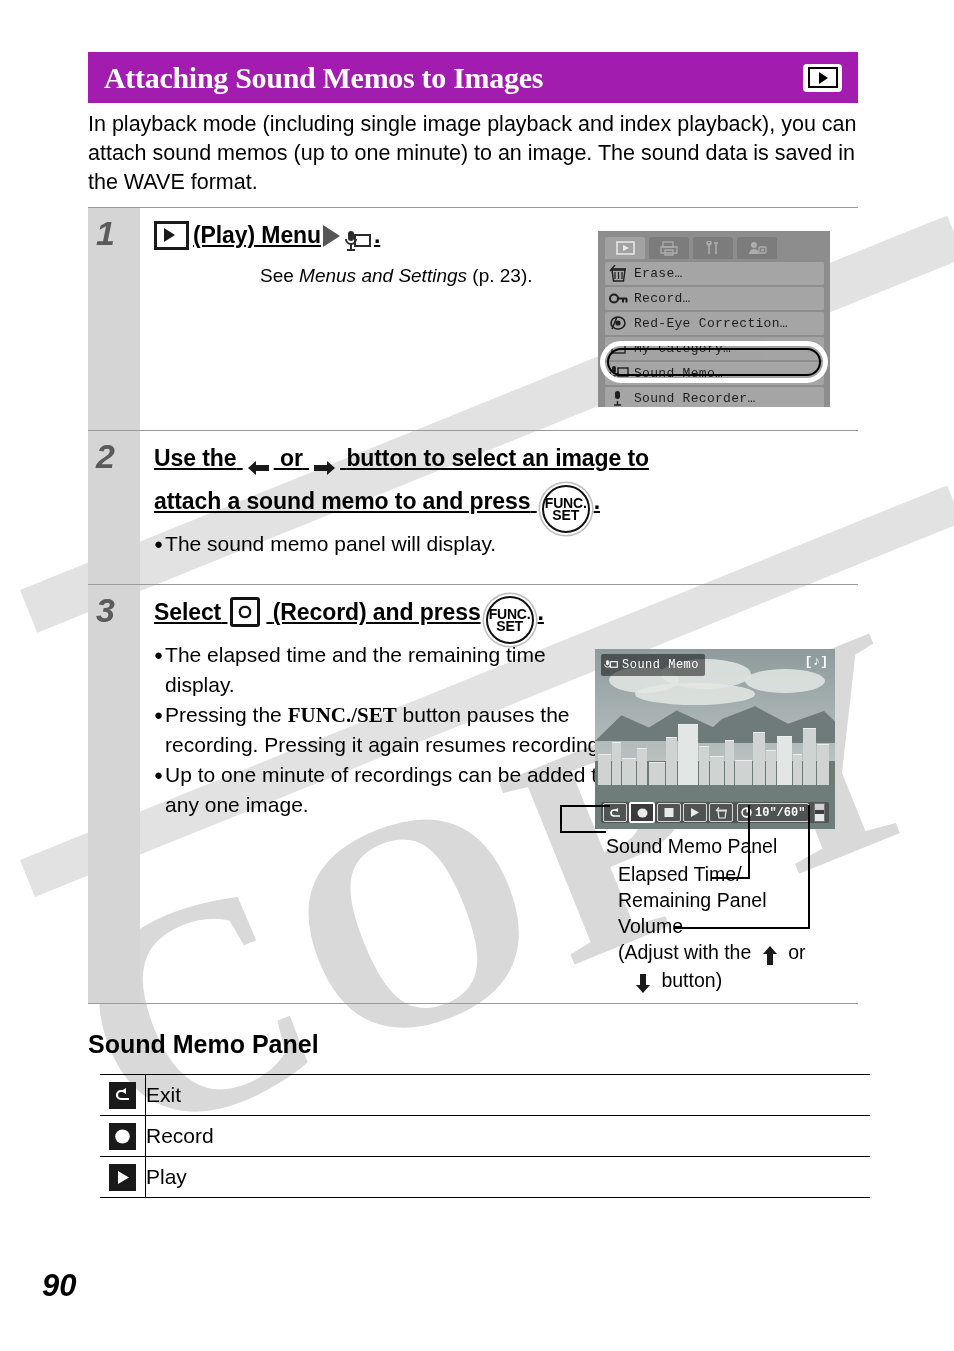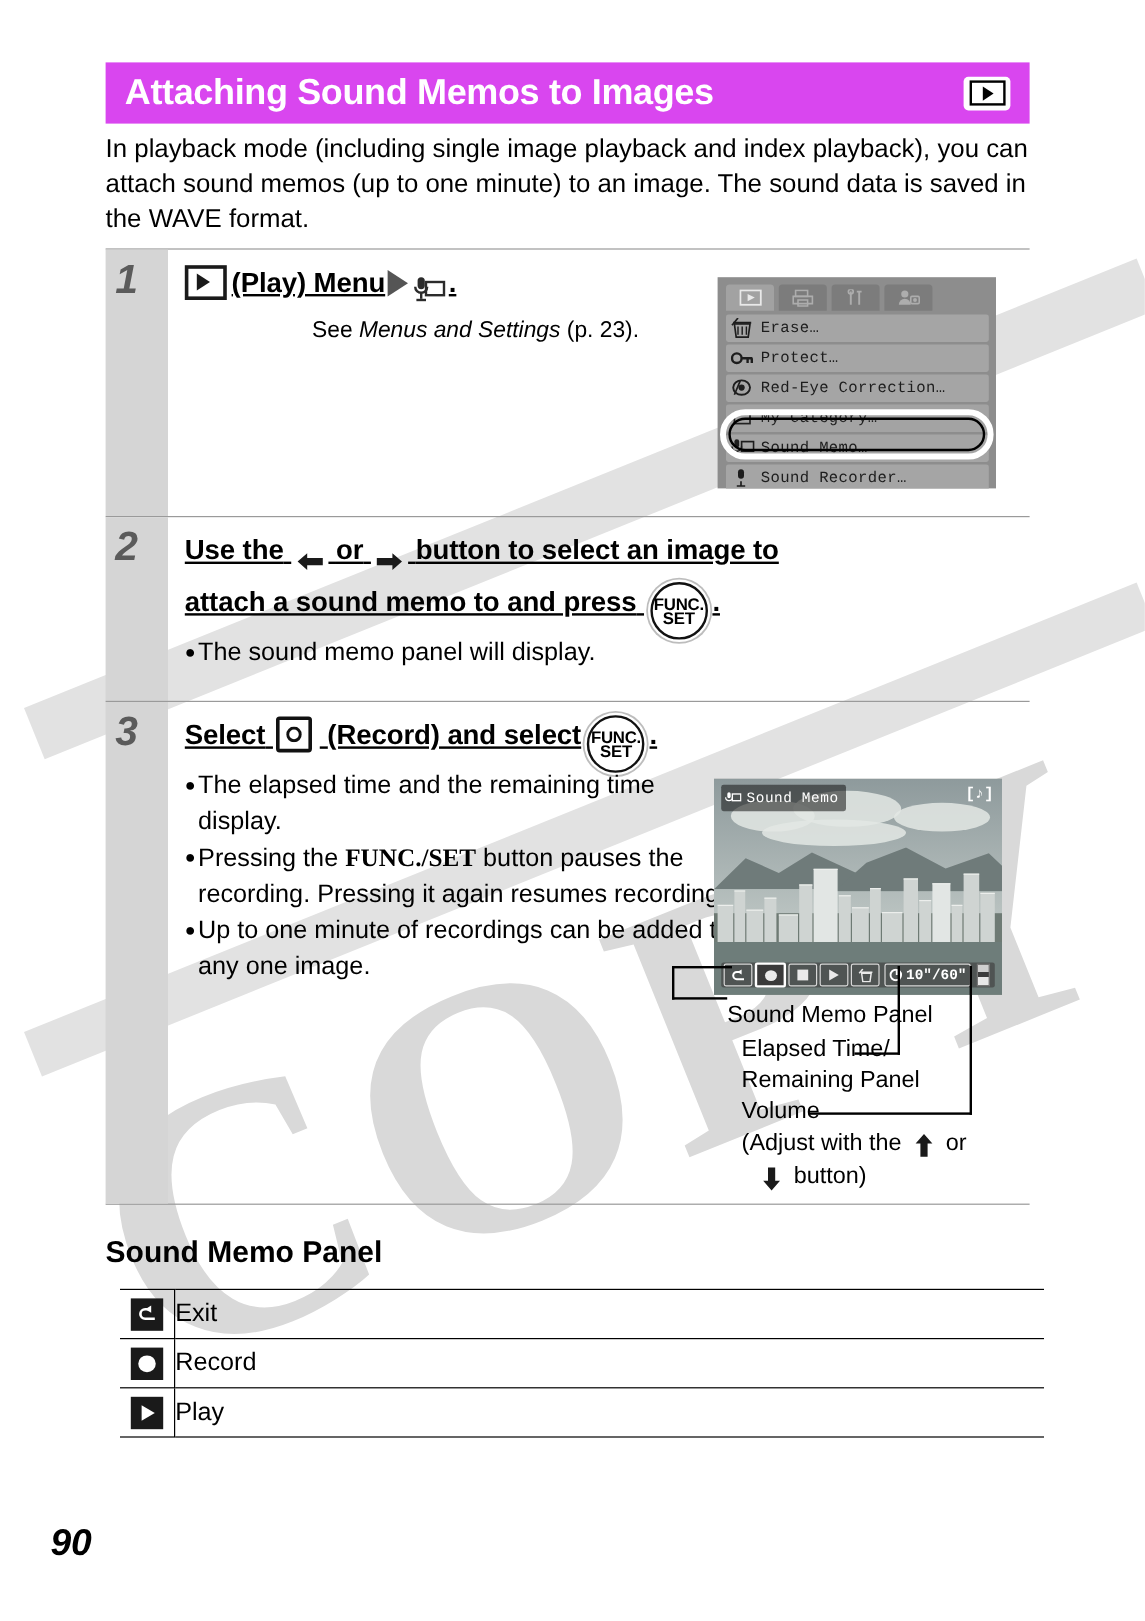--- a/index.html
+++ b/index.html
@@ -46,22 +46,23 @@
     transform-origin: left top;
   }
 
   
   #titlebar {
     position: absolute;
     left: 88px;
     top: 52px;
     width: 770px;
     height: 51px;
-    background: #d946ef;
+    background: #a21caf;
     z-index: 3;
+    font-family: Liberation Serif, serif;
   }
   #title-text {
     position: absolute;
     left: 16px;
     top: 50%;
     transform: translateY(-50%);
     color: #fff;
     font-size: 30px;
     font-weight: bold;
     letter-spacing: -0.3px;
@@ -536,21 +537,21 @@
   </div>
 
   <div class="step" style="height:418px;">
     <div class="numcol">
       <div class="num">3</div>
     </div>
     <div class="body">
       <div class="heading">
         <span>Select</span>
         <span class="ic ic-rec-sq"></span>
-        <span>(Record) and select</span><span class="ic ic-funcset">
+        <span>(Record) and press</span><span class="ic ic-funcset">
             <span>FUNC.</span>
             <span>SET</span>
           </span><span>.</span>
       </div>
       <div class="bullets" style="width:460px;">
         <div class="bullet">
             <span class="dot">●</span>
             <span>The elapsed time and the remaining time display.</span>
           </div>
         <div class="bullet">
@@ -612,21 +613,21 @@
       <span class="lbl">Erase…</span>
     </div>
     <div class="row">
       <span class="mini">
         <svg width="20" height="17" viewBox="0 0 20 17">
             <circle cx="5" cy="8.5" r="4" fill="none" stroke="#1d1d1d" stroke-width="2"></circle>
             <path d="M9 8.5 h9" stroke="#1d1d1d" stroke-width="2"></path>
             <path d="M14 8.5 v4 M17.5 8.5 v4" stroke="#1d1d1d" stroke-width="2"></path>
           </svg>
       </span>
-      <span class="lbl">Protect…</span>
+      <span class="lbl">Record…</span>
     </div>
     <div class="row">
       <span class="mini">
         <svg width="20" height="17" viewBox="0 0 20 17">
             <ellipse cx="9" cy="8" rx="7" ry="6" fill="none" stroke="#1d1d1d" stroke-width="1.6"></ellipse>
             <circle cx="9" cy="8" r="2.6" fill="#1d1d1d"></circle>
             <path d="M3 14 L8 2" stroke="#1d1d1d" stroke-width="1.4"></path>
           </svg>
       </span>
       <span class="lbl">Red-Eye Correction…</span>

